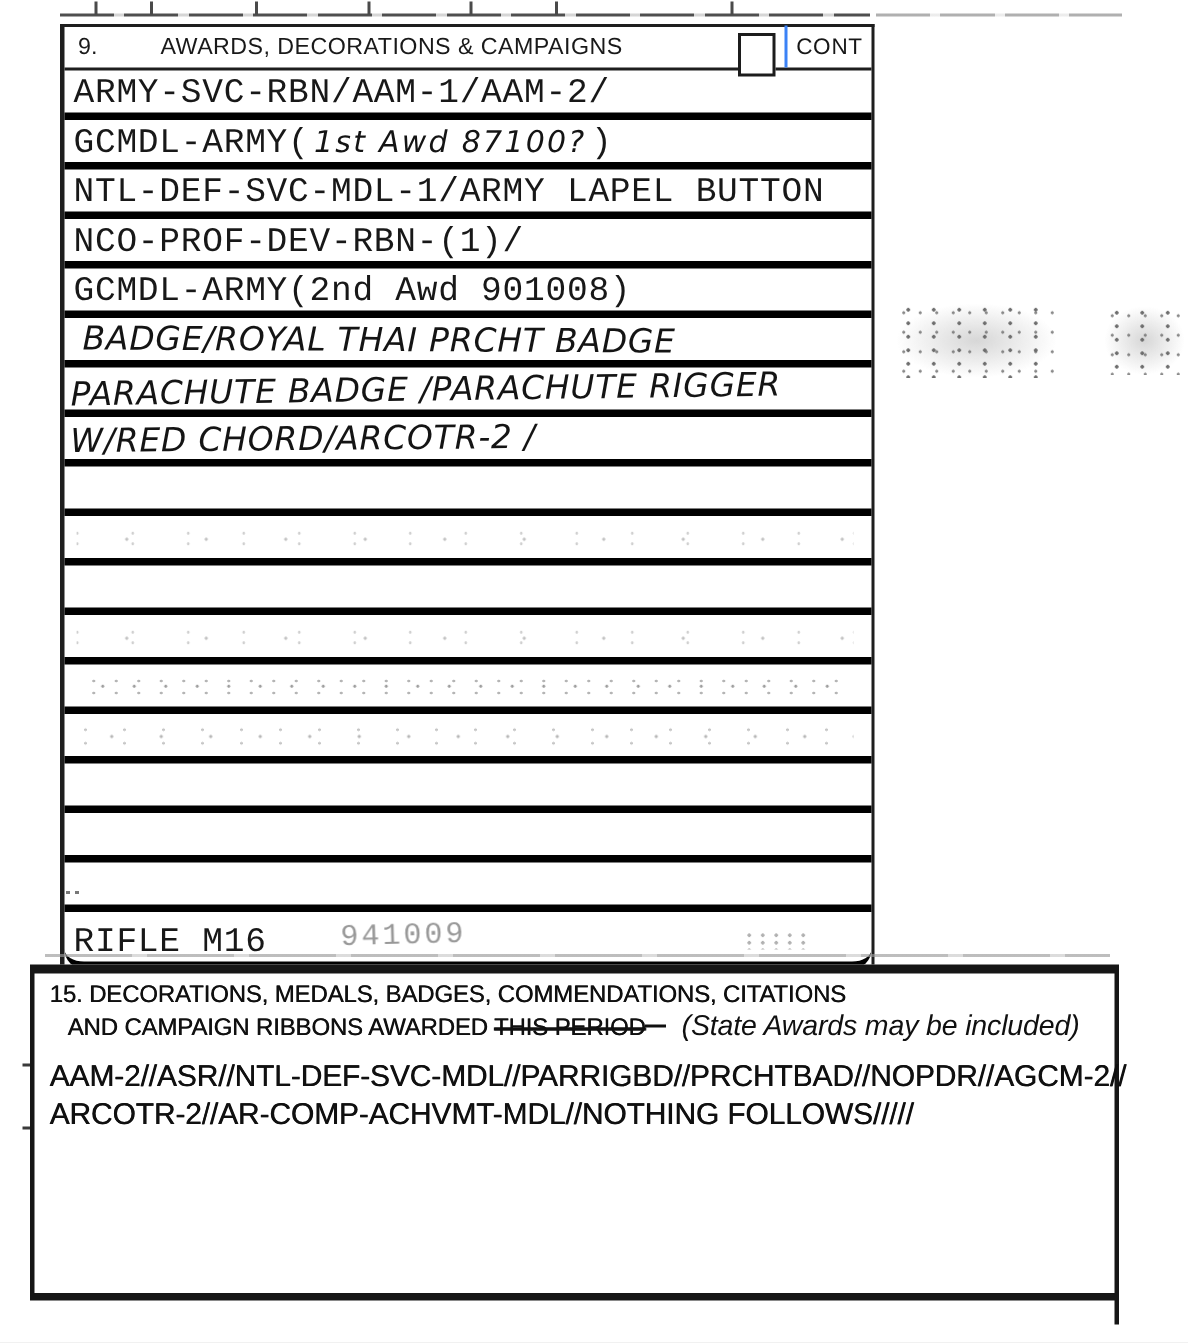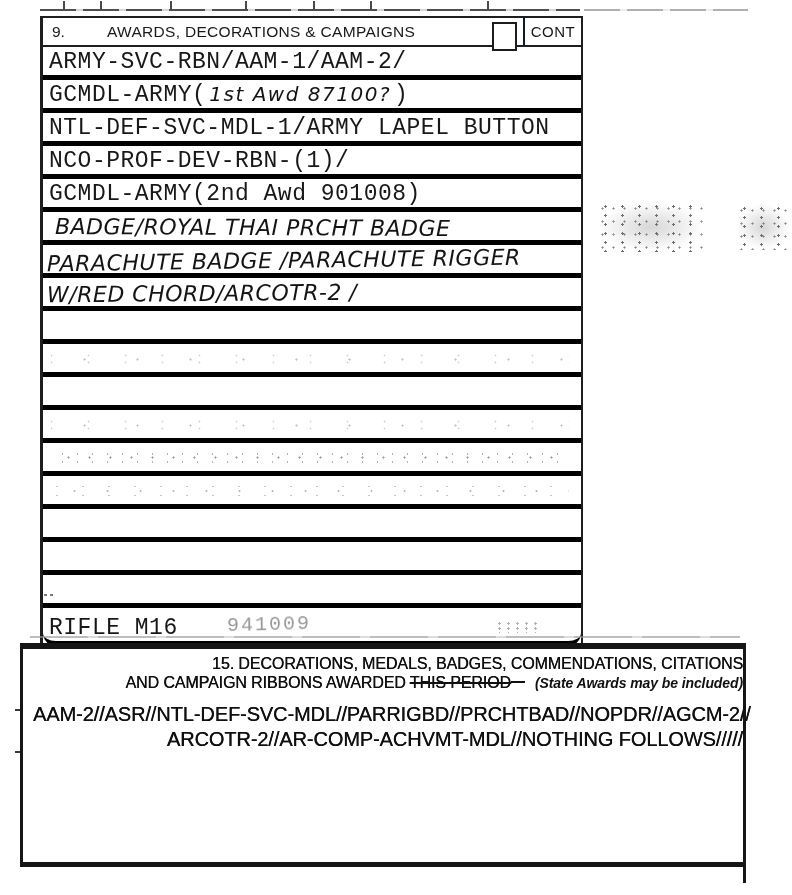--- a/index.html
+++ b/index.html
@@ -14,21 +14,21 @@
 
   
   .table9{position:absolute;left:40px;top:16px;width:538px;
           border-left:3px solid #1e1e1e;border-right:2px solid #1e1e1e;border-top:2px solid #1e1e1e;
           background:#fff;}
   .table9::after{content:"";position:absolute;left:-3px;bottom:-11px;width:3px;height:11px;background:#1e1e1e;}
   .t9-header{position:relative;height:27px;border-bottom:2px solid #1e1e1e;font-size:15.5px;color:#191919;}
   .t9-num{position:absolute;left:9px;top:5px;}
   .t9-title{position:absolute;left:64px;top:5px;letter-spacing:.3px;}
   .t9-checkbox{position:absolute;left:449px;top:4px;width:21px;height:25px;border:2.5px solid #1c1c1c;background:#fff;z-index:2;}
-  .t9-cont-cell{position:absolute;right:0;top:-1px;height:28px;width:56px;border-left:2px solid #0f172a;
+  .t9-cont-cell{position:absolute;right:0;top:-1px;height:28px;width:56px;border-left:2px solid #3b82f6;
                 display:flex;align-items:center;justify-content:center;font-size:15px;letter-spacing:.5px;color:#171717;}
   .t9-row{position:relative;height:28px;border-bottom:5px solid #000000;}
   .t9-row.last{height:33px;border-radius:13px;}
   .typed{position:absolute;left:6px;bottom:0;font-family:"Liberation Mono","DejaVu Sans Mono",monospace;
          font-size:23px;line-height:26px;letter-spacing:.5px;color:#181818;white-space:nowrap;}
   .hand{font-family:"DejaVu Sans",sans-serif;font-style:italic;font-size:22px;color:#141414;white-space:nowrap;}
   .row-hand .hand{position:absolute;left:4px;bottom:-3px;line-height:30px;letter-spacing:.5px;}
   .rot-a{transform:rotate(-0.8deg);} .rot-b{transform:rotate(0.3deg);} .rot-c{transform:rotate(-0.5deg);}
   .hand-inline{font-size:20px;letter-spacing:1.5px;margin:0 3px;}
   .stamp{position:absolute;left:184px;bottom:5px;font-family:"Liberation Mono","DejaVu Sans Mono",monospace;
@@ -53,26 +53,26 @@
   .sm1{left:597px;top:202px;width:108px;height:50px;}
   .sm2{left:736px;top:204px;width:54px;height:46px;}
 
   
   .pre15-line{position:absolute;left:30px;top:636px;width:710px;height:2px;opacity:.65;
     background:repeating-linear-gradient(90deg,#9a9a9a 0 58px,#c9c9c9 58px 68px);}
   .box15{position:absolute;left:20px;top:643px;width:726px;height:224px;box-sizing:border-box;
     border:3px solid #161616;border-top-width:6px;border-bottom-width:5px;background:#fff;color:#101010;}
   .box15::after{content:"";position:absolute;right:-3px;bottom:-21px;width:3px;height:21px;background:#161616;}
   .box15::before{content:"";position:absolute;left:-8px;top:60px;width:5px;height:2px;background:#3a3a3a;box-shadow:0 42px 0 #3a3a3a;}
-  .b15-line{font-size:16px;letter-spacing:-.1px;text-shadow:.3px 0 0 #101010;white-space:nowrap;text-align:right;}
+  .b15-line{font-size:16px;letter-spacing:-.1px;text-shadow:.3px 0 0 #101010;white-space:nowrap;}
   .b15-line1{margin:6px 0 0 10px;}
   .b15-line2{margin:1px 0 0 22px;}
   .b15-strike{text-decoration:line-through;text-decoration-thickness:2px;}
   .b15-strike::after{content:"";display:inline-block;width:14px;height:2px;background:#101010;transform:translateY(-5px);}
-  .b15-note{font-style:italic;font-weight:bold;font-size:14px;margin-left:10px;text-shadow:none;}
+  .b15-note{font-style:italic;font-weight:normal;font-size:19px;margin-left:10px;text-shadow:none;}
   .b15-body{margin:11px 0 0 10px;font-size:20px;}
   .b15-body.second{margin-top:2px;}
 </style>
 </head>
 <body>
 
 <div id="canvas">
 
   <div class="top-line seg1"></div>
   <div class="top-line seg2"></div>

